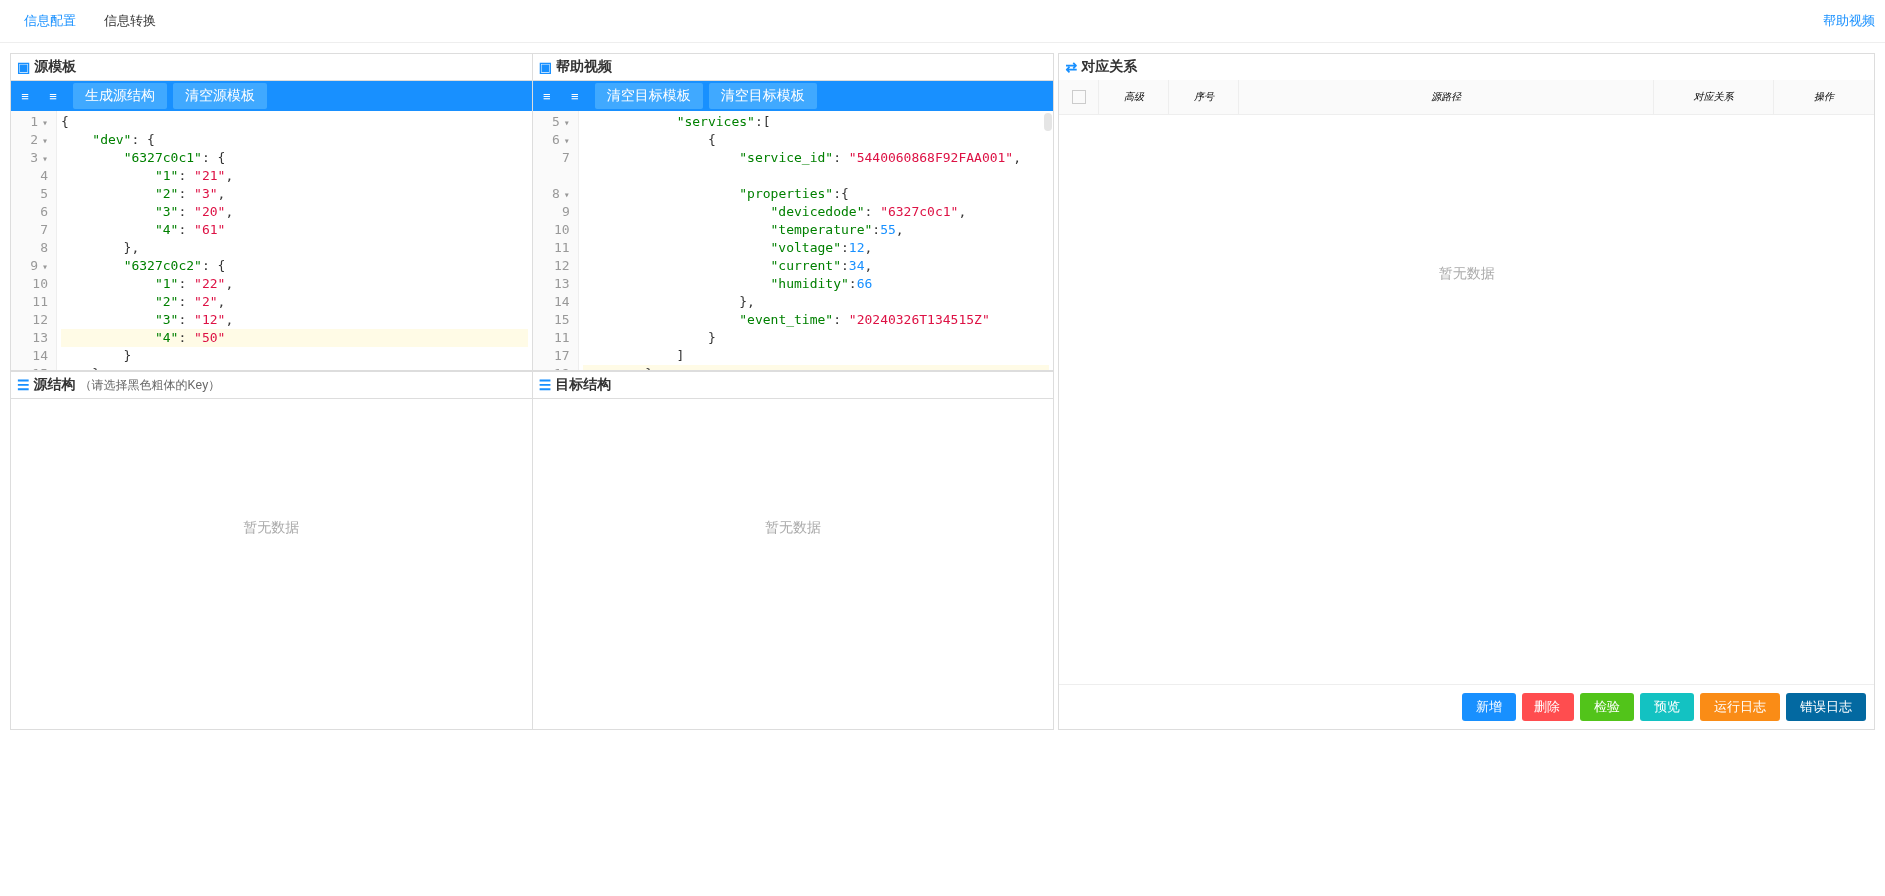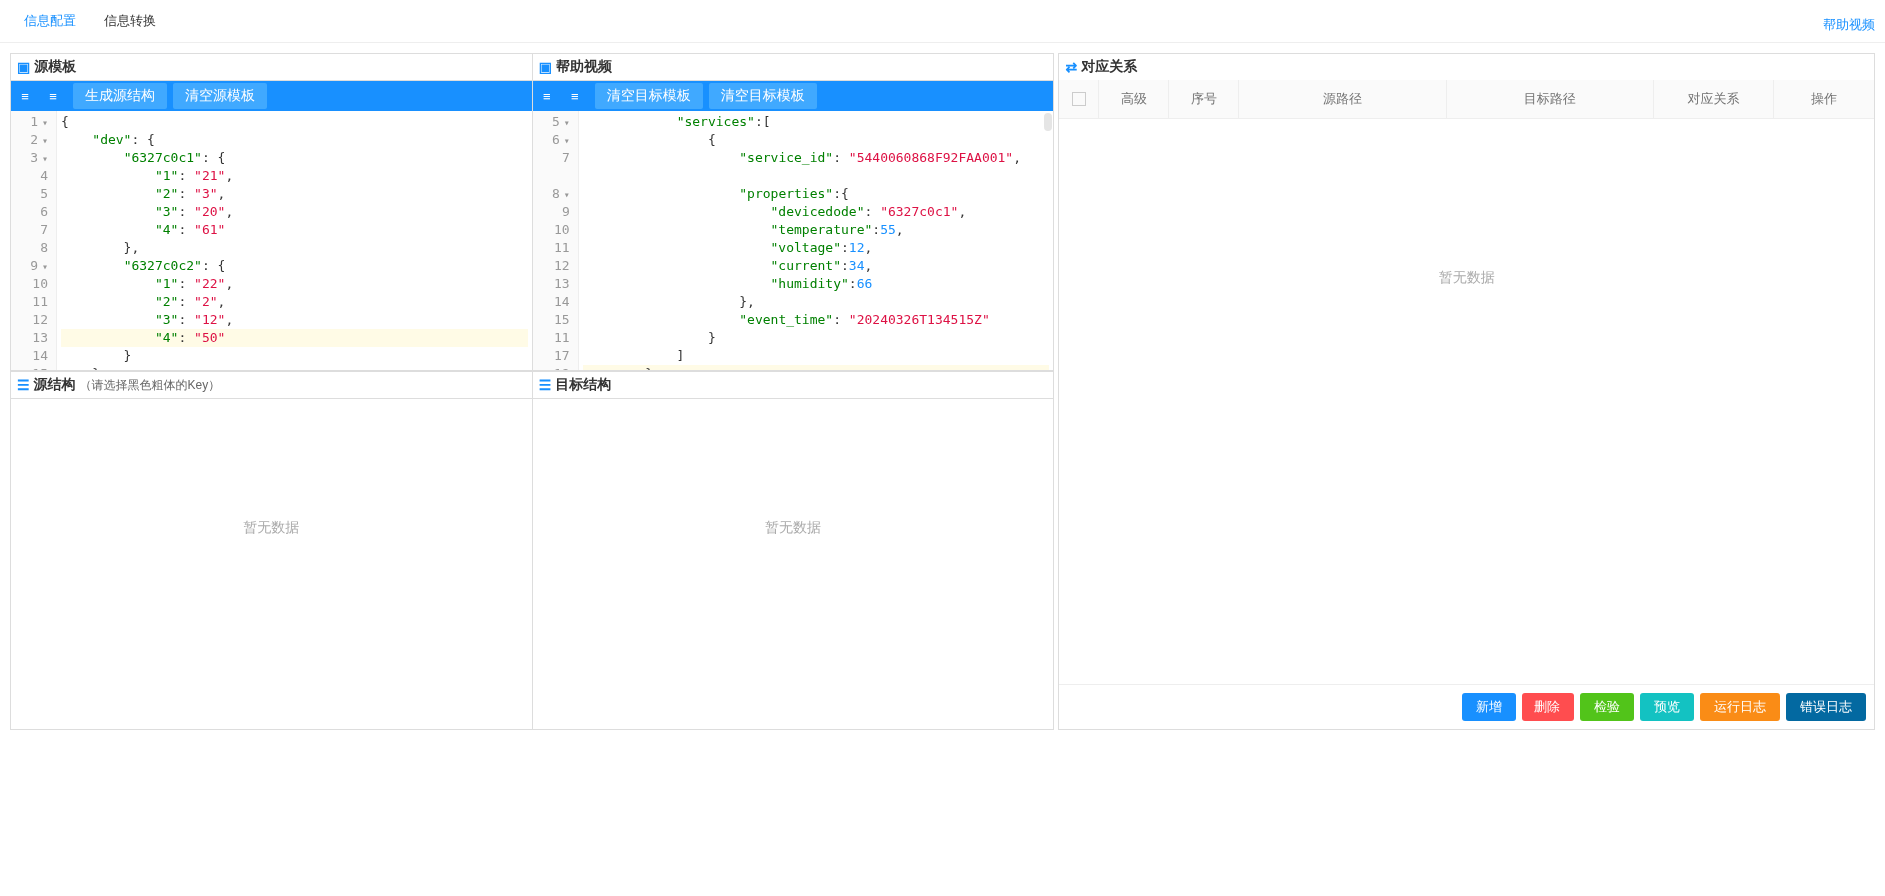--- a/index.html
+++ b/index.html
@@ -1,19 +1,19 @@
 <!DOCTYPE html>
 <html><head>
 <meta charset="utf-8">
 <style>
   * { box-sizing: border-box; margin: 0; padding: 0; }
   body { font-family: "Microsoft YaHei", Arial, sans-serif; font-size: 13px; background: #fff; color: #333; }
   
   
-  .top-tabs { display: flex; align-items: flex-end; padding: 8px 10px; border-bottom: 1px solid #eee; }
+  .top-tabs { display: flex; align-items: center; padding: 8px 10px; border-bottom: 1px solid #eee; }
   .top-tab { padding: 4px 14px; cursor: pointer; font-size: 13px; }
   .top-tab.active { color: #1890ff; }
   .help-link { margin-left: auto; color: #1890ff; cursor: pointer; font-size: 13px; }
 
   
   .main { display: flex; padding: 10px; gap: 0; }
   .left { flex: 0 0 56%; display: flex; flex-direction: column; }
   .right { flex: 1; display: flex; flex-direction: column; border: 1px solid #ddd; margin-left: 4px; }
 
   .two-col { display: flex; gap: 0; }
@@ -41,21 +41,21 @@
   .s { color: #d14; }       
   .n { color: #1890ff; }   
 
   
   .empty { color: #aaa; text-align: center; padding: 120px 0; font-size: 14px; }
   .struct-body { height: 330px; }
 
   
   .map-table { border-bottom: 1px solid #eee; }
   .map-head { display: flex; background: #fafafa; }
-  .map-head > div { padding: 10px 6px; text-align: center; color: #737373; font-size: 13px; border-right: 1px solid #eee; }
+  .map-head > div { padding: 10px 6px; text-align: center; color: #000000; font-size: 10px; border-right: 1px solid #eee; font-style: italic; }
   .map-head > div:last-child { border-right: none; }
   .map-body { flex: 1; }
   .map-empty { color: #aaa; text-align: center; padding: 150px 0; font-size: 14px; }
   
   .footer-btns { display: flex; justify-content: flex-end; gap: 6px; padding: 8px; border-top: 1px solid #eee; }
   .fbtn { padding: 5px 14px; color: #fff; border-radius: 3px; font-size: 13px; cursor: pointer; }
   .b-blue { background: #1890ff; }
   .b-red { background: #ff4d4f; padding-left: 12px; }
   .b-green { background: #52c41a; }
   .b-teal { background: #13c2c2; }
@@ -180,21 +180,20 @@
       <span>对应关系</span>
     </div>
     <div class="map-table">
       <div class="map-head">
         <div class="col-chk">
             <span class="chk"></span>
           </div>
         <div class="col-adv">高级</div>
         <div class="col-seq">序号</div>
         <div class="col-src">源路径</div>
-        <div class="col-tgt">目标路径</div>
         <div class="col-rel">对应关系</div>
         <div class="col-op">操作</div>
       </div>
     </div>
     <div class="map-body">
       <div class="map-empty">暂无数据</div>
     </div>
     <div class="footer-btns">
       <div class="fbtn b-blue">新增</div>
       <div class="fbtn b-red">删除</div>

